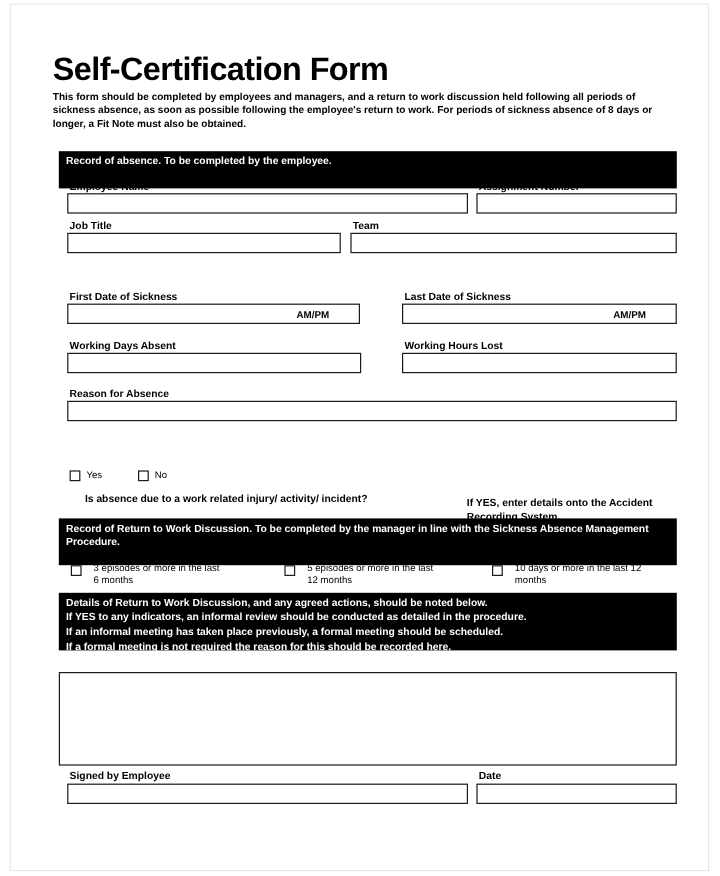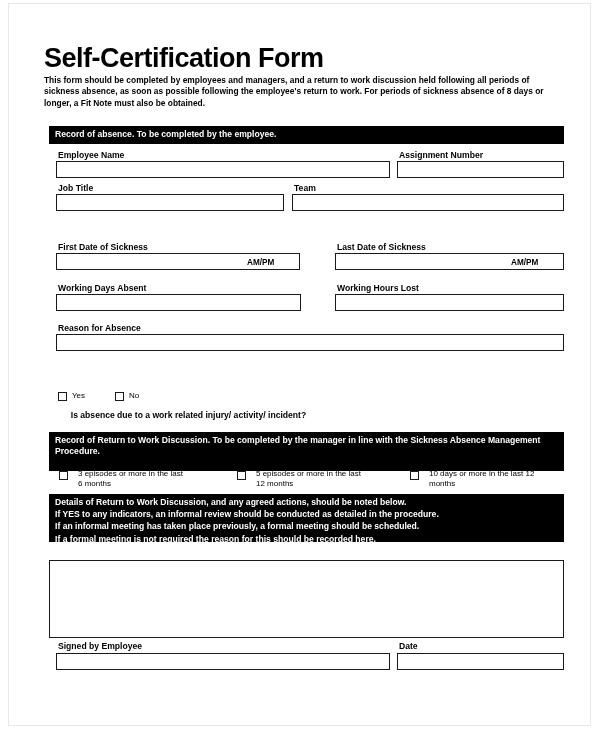--- a/index.html
+++ b/index.html
@@ -58,21 +58,21 @@
     font-weight: bold;
     padding: 3px 6px 4px 6px;
     line-height: 1.3;
     box-sizing: border-box;
   }
   .bar-absence {
     position: absolute;
     left: 5px;
     top: 82px;
     width: 515px;
-    height: 18px;
+    height: 31px;
     padding-top: 3px;
   }
   .bar-rtw {
     position: absolute;
     left: 5px;
     top: 388px;
     width: 515px;
     height: 39px;
   }
   .bar-details {
@@ -179,20 +179,21 @@
     <div class="lbl" style="left:14px; top:239px;">Working Days Absent</div>
     <div class="fbox" style="left:12px; top:250px; width:245px;"></div>
 
     <div class="lbl" style="left:293px; top:239px;">Working Hours Lost</div>
     <div class="fbox" style="left:291px; top:250px; width:229px;"></div>
 
     <div class="lbl" style="left:14px; top:279px;">Reason for Absence</div>
     <div class="fbox" style="left:12px; top:290px; width:508px;"></div>
 
     <div class="qtext center" style="left:12px; top:318px; width:265px;">Is absence due to a work related injury/ activity/ incident?</div>
+    <div class="qtext" style="left:345px; top:322px; width:175px;">If YES, enter details onto the Accident Recording System.</div>
 
     <div class="cbox" style="left:14px; top:348px;"></div>
     <div class="cblabel" style="left:28px; top:347px;">Yes</div>
 
     <div class="cbox" style="left:71px; top:348px;"></div>
     <div class="cblabel" style="left:85px; top:347px;">No</div>
 
     <div class="bar bar-rtw">Record of Return to Work Discussion. To be completed by the manager in line with the Sickness Absence Management Procedure.</div>
 
     <div class="qtext" style="left:14px; top:410px;">Have any of the following indicators been reached?</div>

